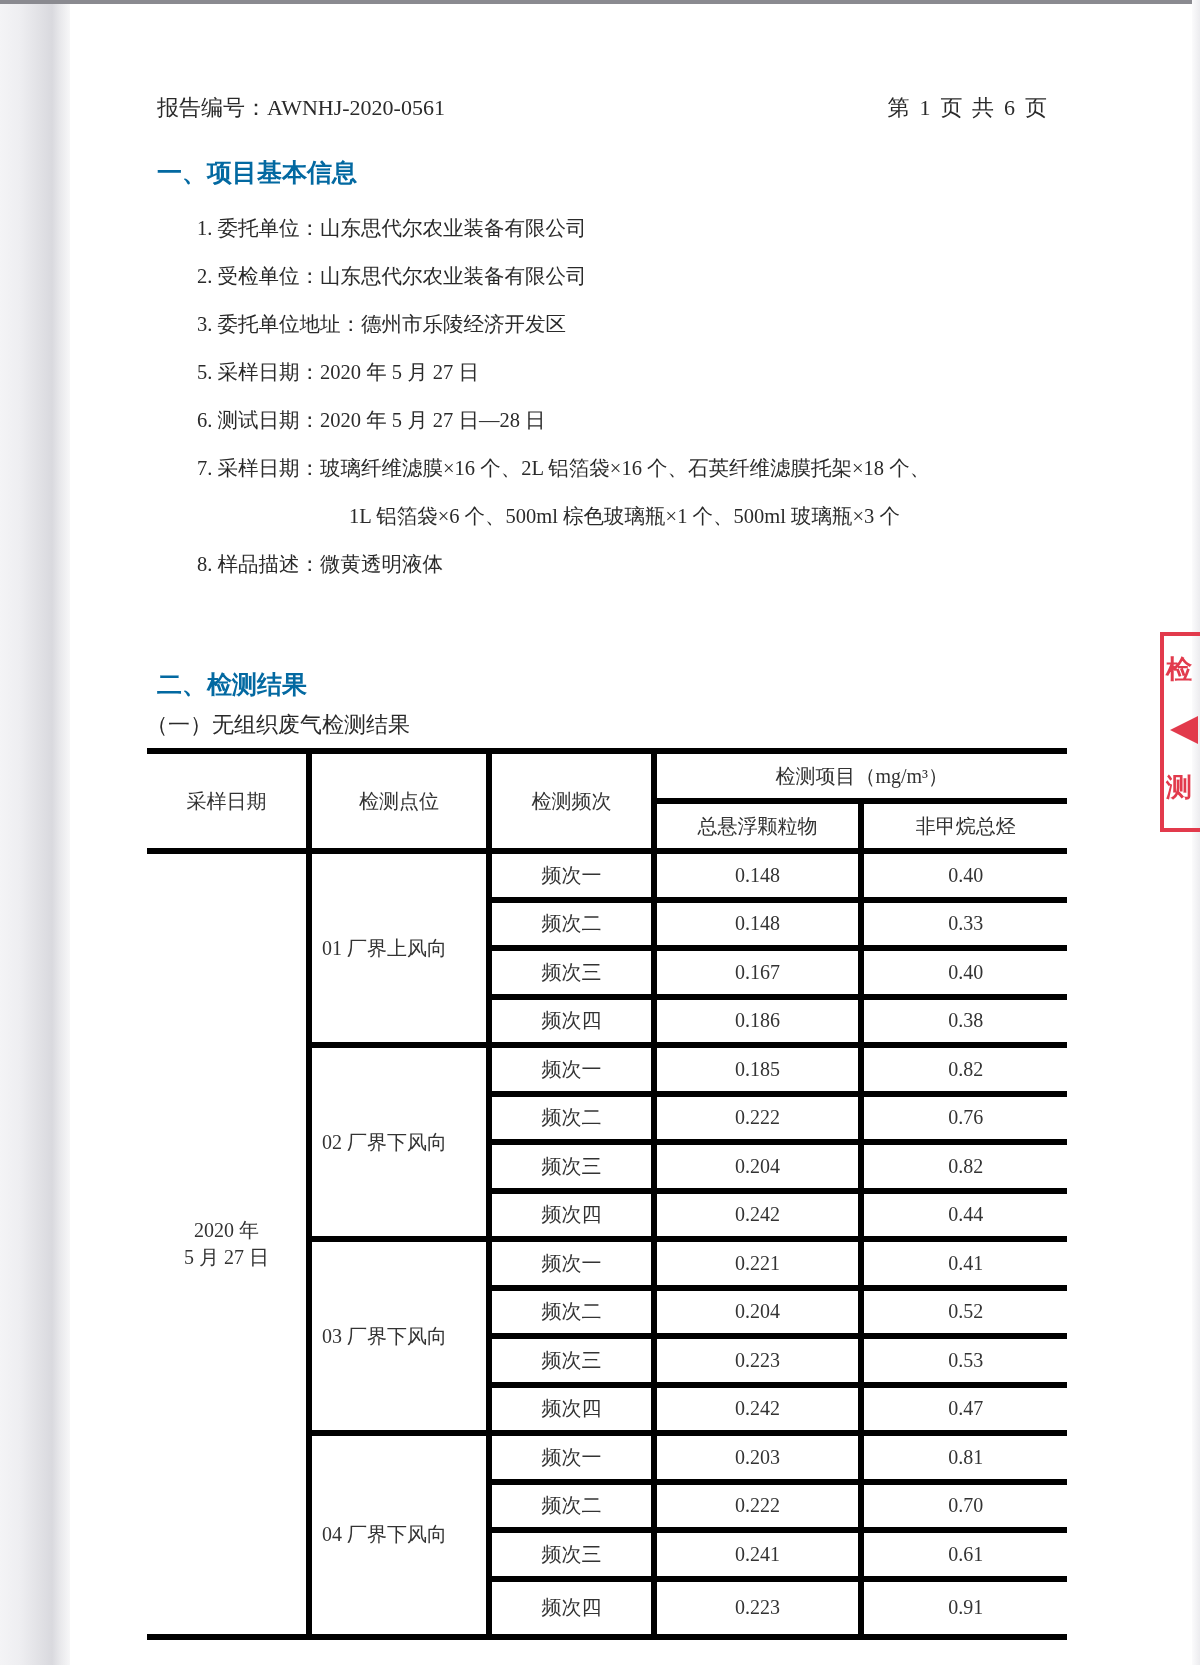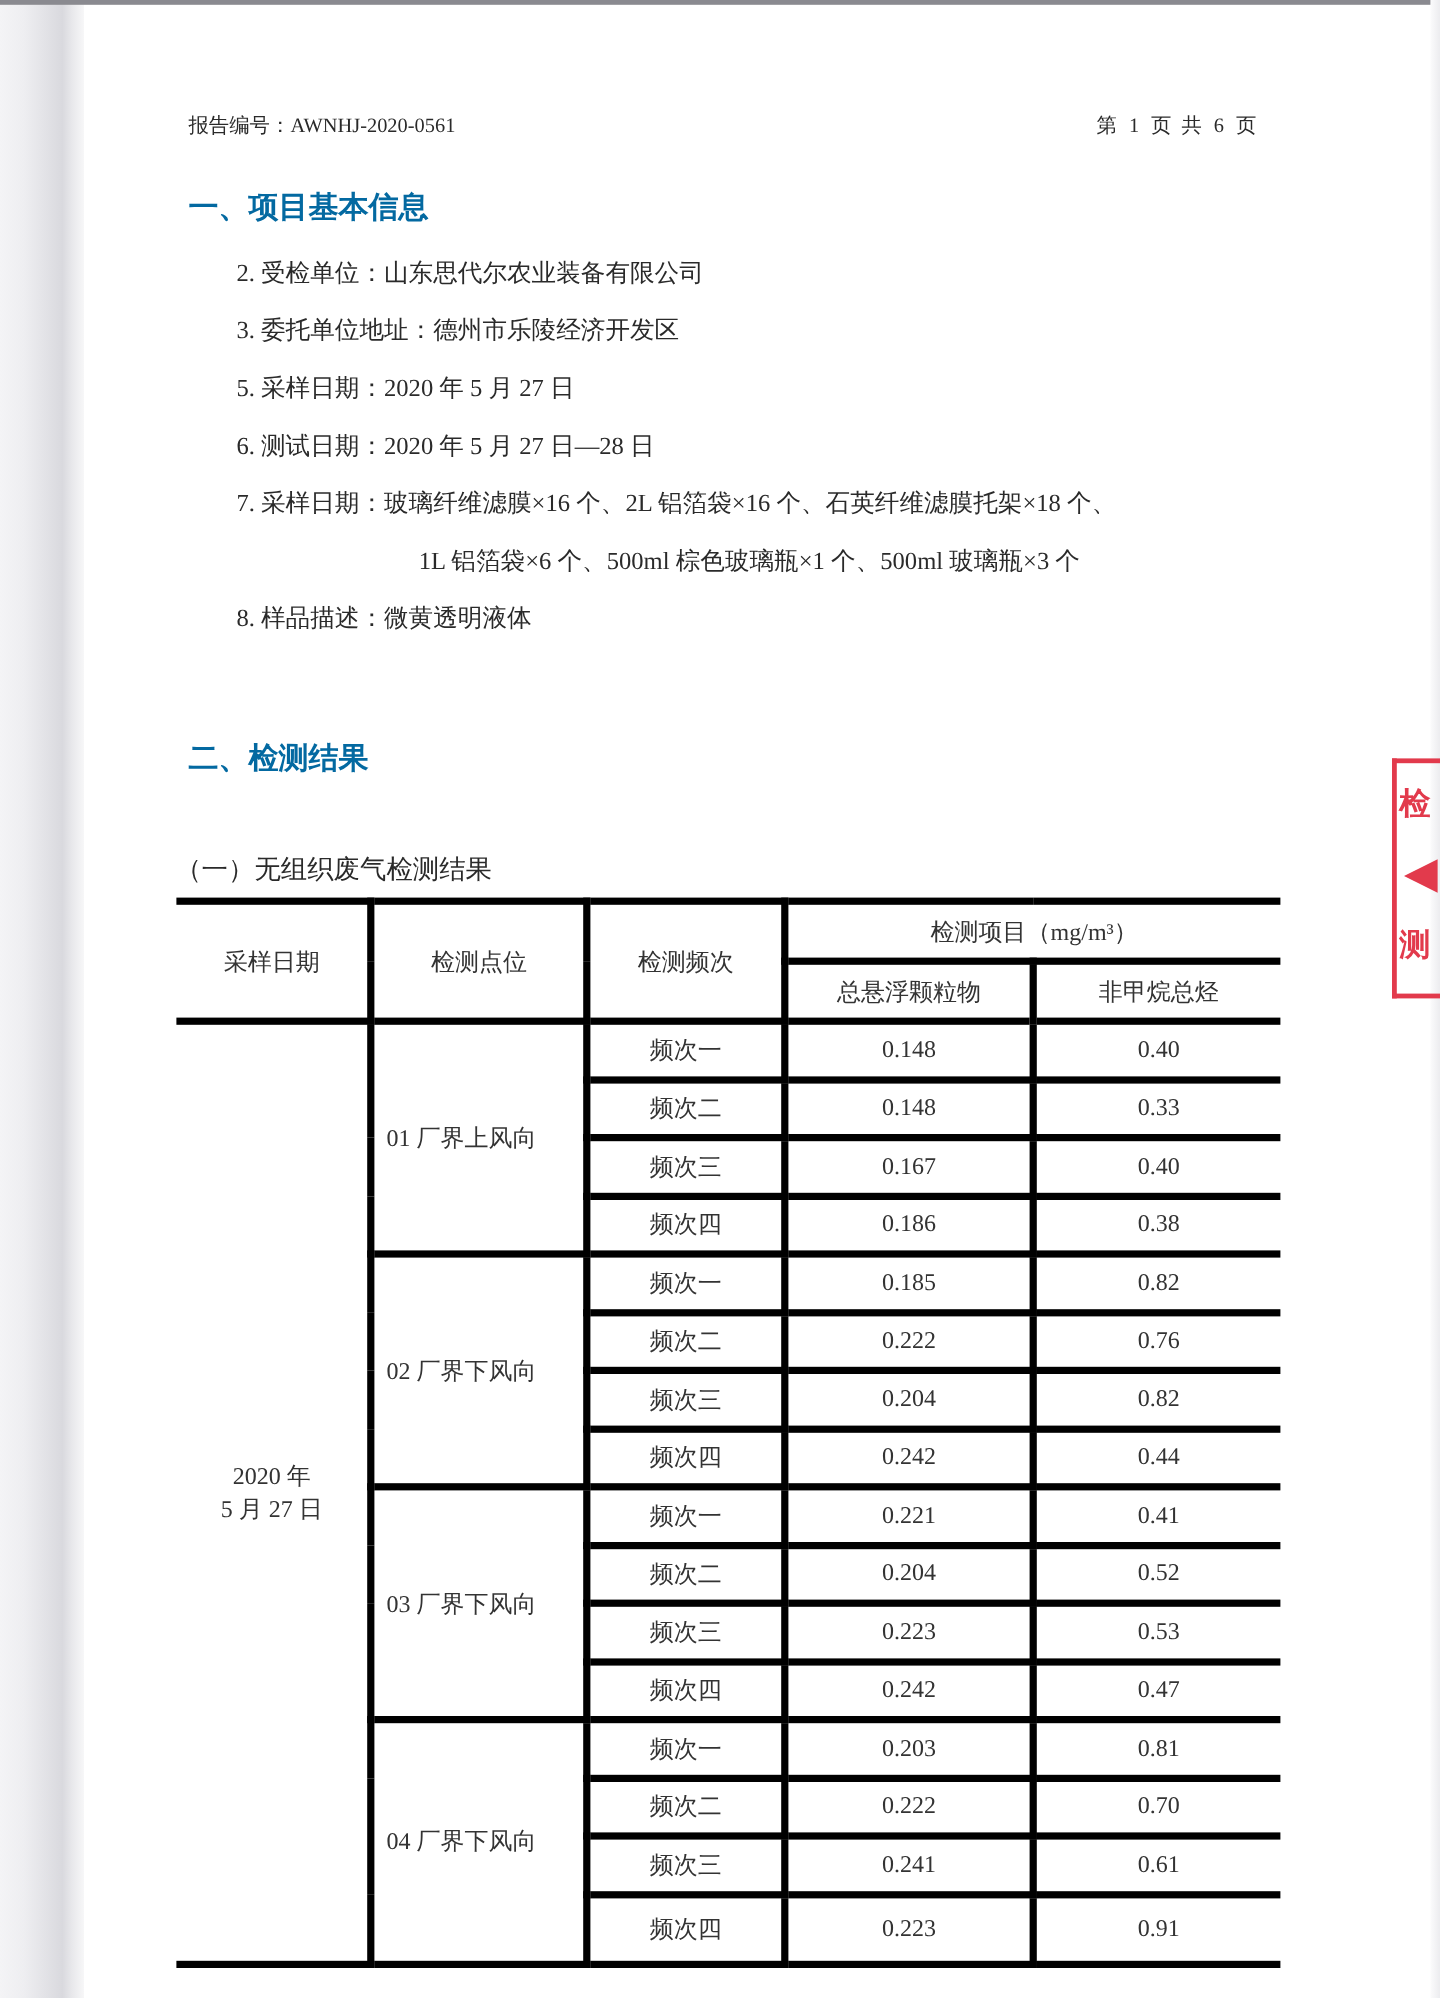--- a/index.html
+++ b/index.html
@@ -9,21 +9,21 @@
     font-family: "Liberation Serif", "DejaVu Serif", serif;
     color: #2a2a2a;
   }
   .binding-shadow {
     position: absolute; left: 0; top: 0; width: 70px; height: 1665px;
     background: linear-gradient(to right, #f4f4f6 0px, #eeeef1 20px, #d9d9de 52px, #e8e8eb 60px, #f7f7f8 70px);
   }
   .top-edge { position: absolute; left: 0; top: 0; width: 1200px; height: 4px; background: #8a8a90; }
   .right-edge { position: absolute; right: 0; top: 0; width: 8px; height: 1665px; background: linear-gradient(to right, #fbfbfc, #ececef); }
 
-  .header-line { position: absolute; top: 93px; left: 157px; right: 147px; font-size: 17px; height: 30px; }
+  .header-line { position: absolute; top: 93px; left: 157px; right: 147px; font-size: 22px; height: 30px; }
   .report-no { position: absolute; left: 0; top: 0; }
   .page-info { position: absolute; right: 0; top: 0; letter-spacing: 2px; }
   .page-info span { margin: 0 4px; }
 
   .h1 { position: absolute; left: 157px; font-size: 25px; font-weight: bold; font-family: "DejaVu Sans", sans-serif; color: #0369a1; }
   .info-list { position: absolute; left: 197px; top: 212px; font-size: 20.5px; }
   .info-item { height: 48px; line-height: 32px; white-space: nowrap; }
   .info-item.cont { padding-left: 152px; }
   .info-item .num { display: inline-block; }
 
@@ -69,30 +69,31 @@
 <div class="header-line">
   <div class="report-no">报告编号：AWNHJ-2020-0561</div>
   <div class="page-info">
     <span>第</span><span>1</span><span>页 共</span><span>6</span><span>页</span>
   </div>
 </div>
 
 <div class="h1" style="top:156px;">一、项目基本信息</div>
 
 <div class="info-list">
+  <div class="info-item"><span class="num">1.</span> <span>委托单位：</span><span>山东思代尔农业装备有限公司</span></div>
   <div class="info-item"><span class="num">2.</span> <span>受检单位：</span><span>山东思代尔农业装备有限公司</span></div>
   <div class="info-item"><span class="num">3.</span> <span>委托单位地址：</span><span>德州市乐陵经济开发区</span></div>
   <div class="info-item"><span class="num">5.</span> <span>采样日期：</span><span>2020 年 5 月 27 日</span></div>
   <div class="info-item"><span class="num">6.</span> <span>测试日期：</span><span>2020 年 5 月 27 日—28 日</span></div>
   <div class="info-item"><span class="num">7.</span> <span>采样日期：</span><span>玻璃纤维滤膜×16 个、2L 铝箔袋×16 个、石英纤维滤膜托架×18 个、</span></div>
   <div class="info-item cont"><span>1L 铝箔袋×6 个、500ml 棕色玻璃瓶×1 个、500ml 玻璃瓶×3 个</span></div>
   <div class="info-item"><span class="num">8.</span> <span>样品描述：</span><span>微黄透明液体</span></div>
 </div>
 
-<div class="h1" style="top:615px;">二、检测结果</div>
+<div class="h1" style="top:668px;">二、检测结果</div>
 <div class="sub-h">（一）无组织废气检测结果</div>
 
 <table class="results">
   <thead>
     <tr>
       <th class="col-date" rowspan="2">采样日期</th>
       <th class="col-point" rowspan="2">检测点位</th>
       <th class="col-freq" rowspan="2">检测频次</th>
       <th colspan="2">检测项目（mg/m³）</th>
     </tr>

